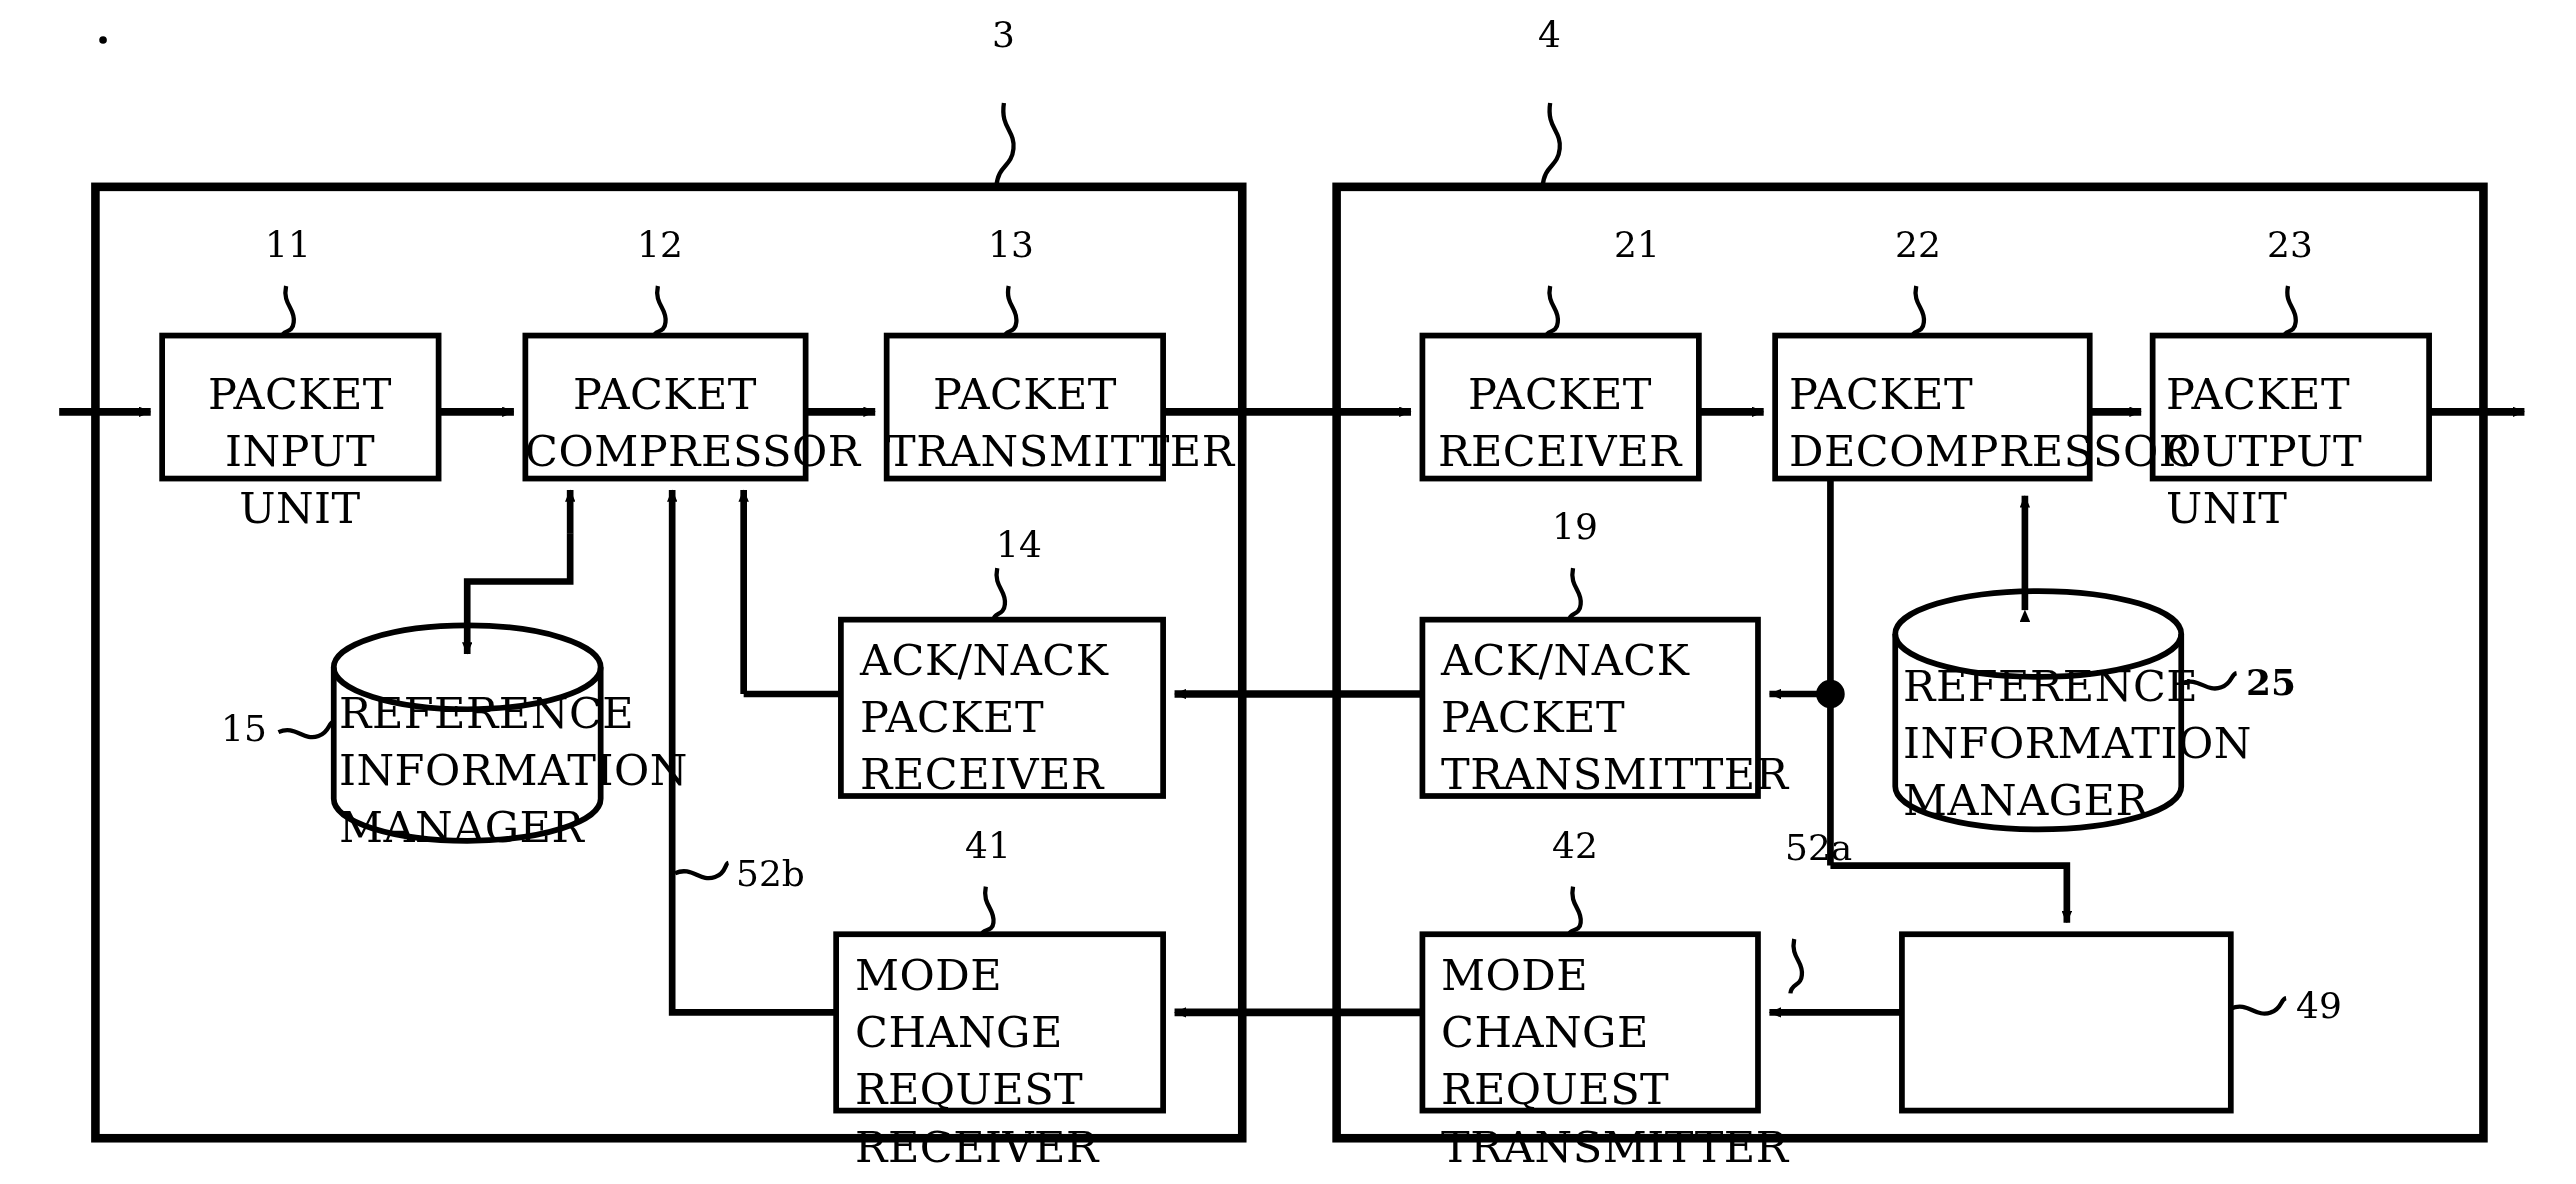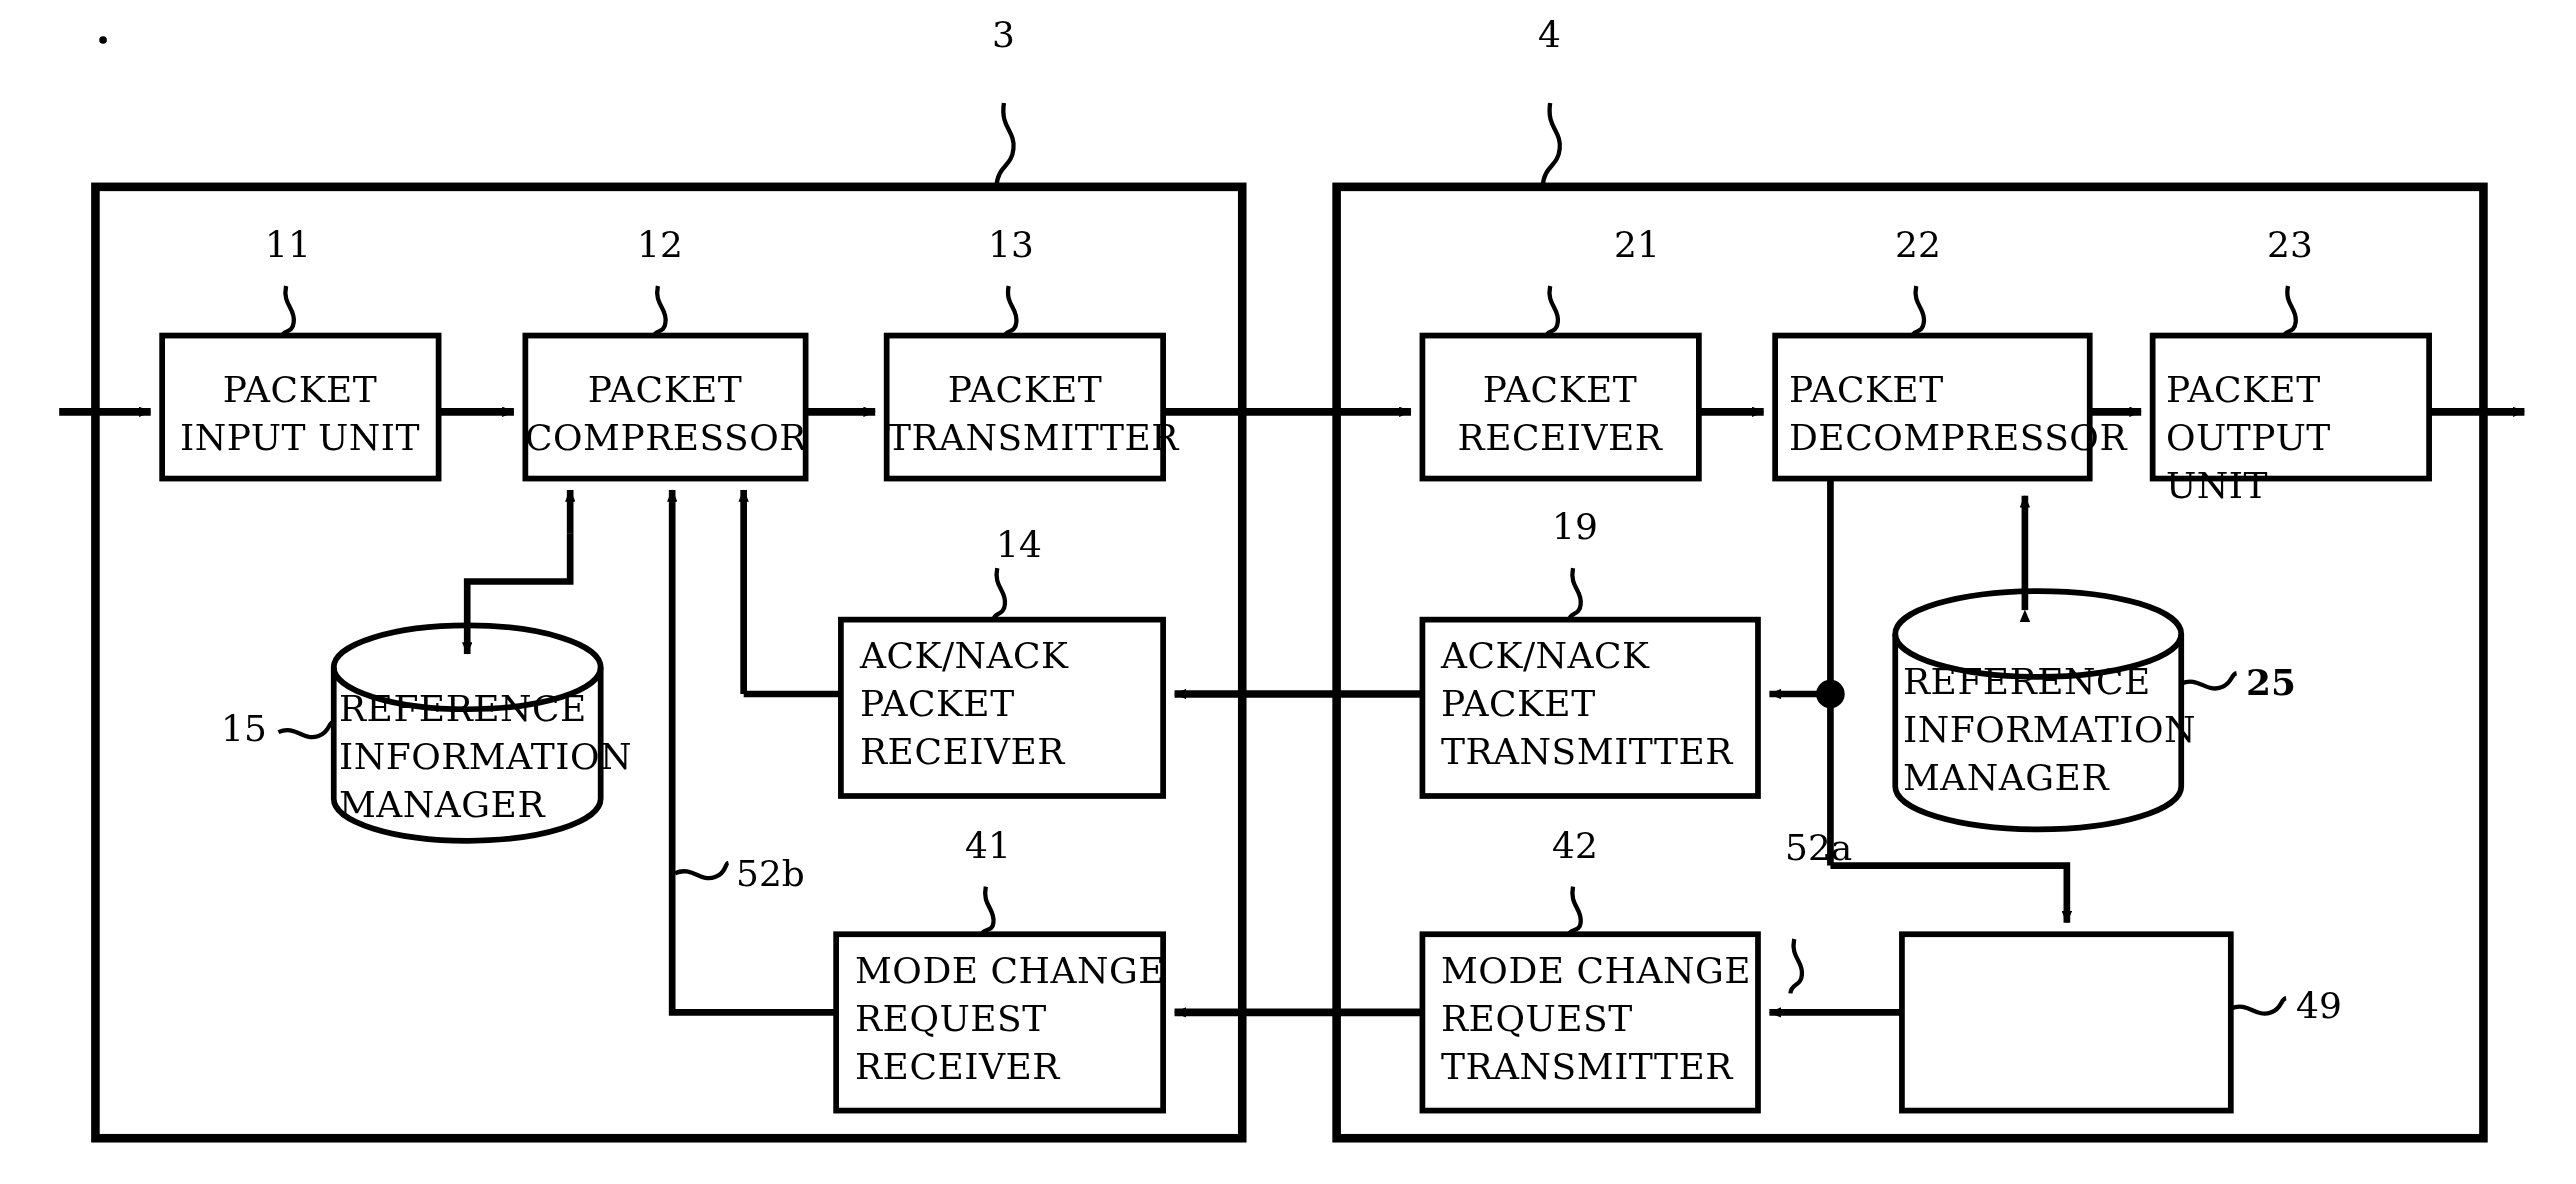--- a/index.html
+++ b/index.html
@@ -20,21 +20,21 @@
   #stage svg {
     position: absolute;
     top: 0; left: 0;
     width: 2576px;
     height: 1184px;
   }
   .box-label {
     position: absolute;
     font-family: "DejaVu Serif", "Liberation Serif", serif;
     color: #000;
-    font-size: 36px;
+    font-size: 43px;
     line-height: 1.33;
     letter-spacing: 0.5px;
     white-space: pre-line;
     pointer-events: none;
   }
   .box-label.center { text-align: center; }
   .box-label.left   { text-align: left; }
   .ref-num {
     position: absolute;
     font-family: "DejaVu Serif", "Liberation Serif", serif;

